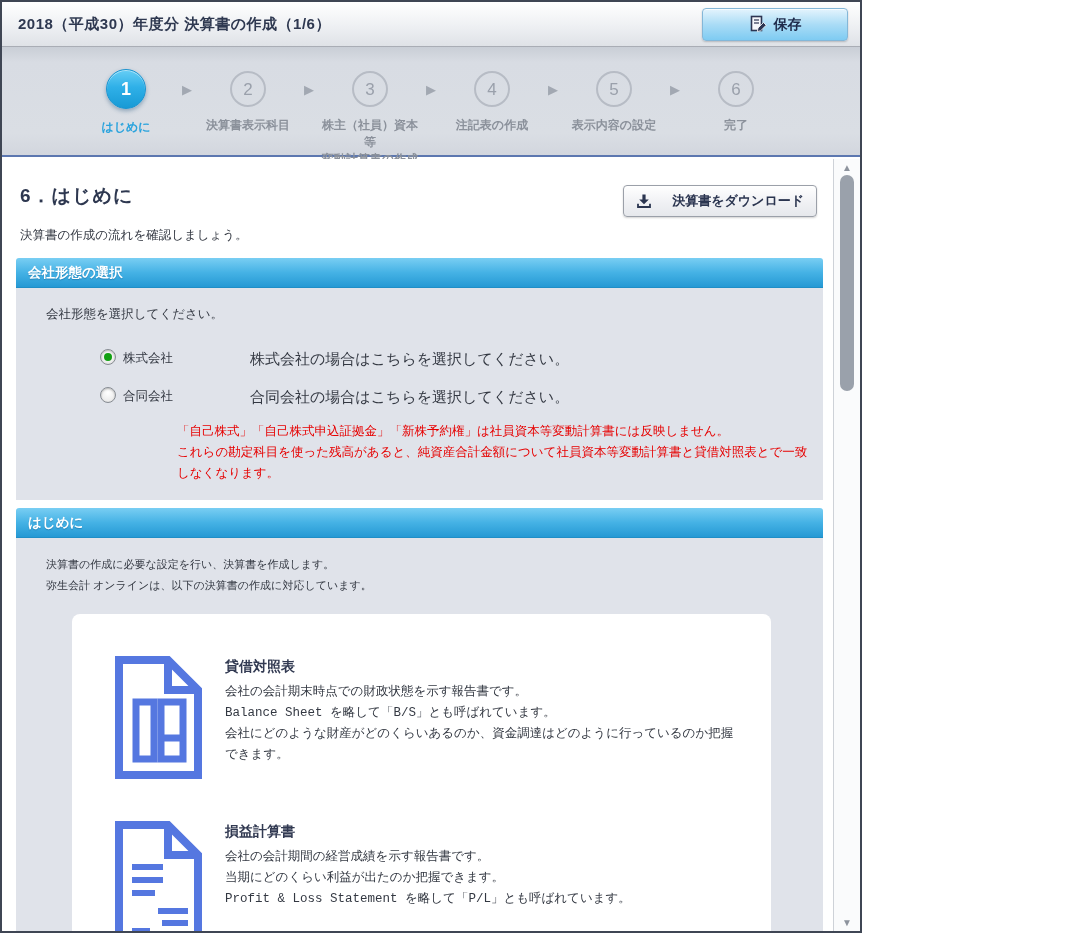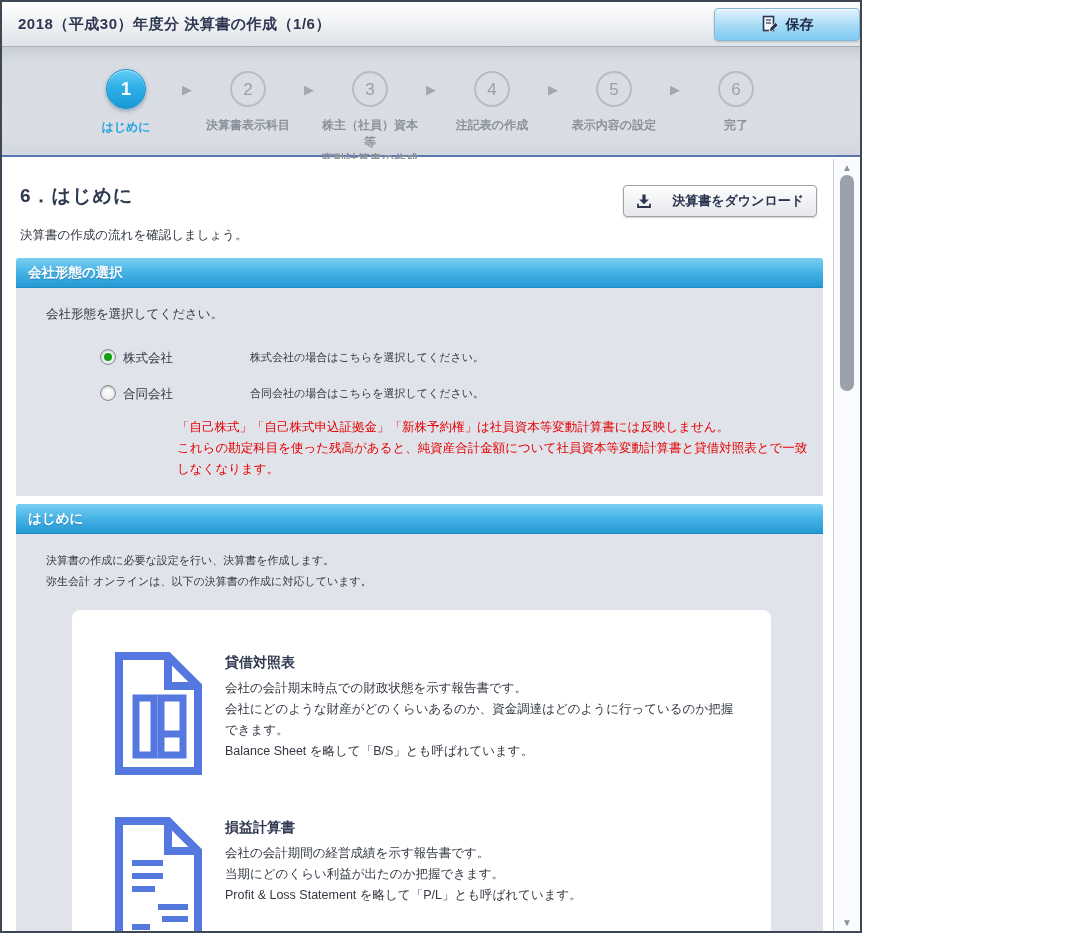--- a/index.html
+++ b/index.html
@@ -12,21 +12,21 @@
   .titlebar {
     position:relative; height:45px;
     background:linear-gradient(180deg,#ffffff 0%,#eef0f3 55%,#dfe2e7 100%);
     border-bottom:1px solid #a9adb5;
   }
   .titlebar h1 {
     font-size:15px; font-weight:bold; color:#2e3850;
     line-height:44px; padding-left:16px; letter-spacing:.5px;
   }
   .save-btn {
-    position:absolute; right:0; top:6px; height:33px; min-width:146px;
+    position:absolute; right:12px; top:6px; height:33px; min-width:146px;
     display:flex; align-items:center; justify-content:center; gap:6px;
     background:linear-gradient(180deg,#e4f4fd 0%,#aadcf6 50%,#7ecbf2 100%);
     border:1px solid #84b7d8; border-radius:4px;
     font-size:14px; font-weight:bold; color:#1e2a4a; cursor:pointer;
     box-shadow:0 1px 2px rgba(0,0,0,.2), inset 0 1px 0 rgba(255,255,255,.7);
     padding:0 14px;
   }
   
   .stepbar {
     height:110px;
@@ -94,36 +94,36 @@
     width:16px; height:16px; border-radius:50%; margin-right:7px; flex:none;
     background:radial-gradient(circle at 50% 35%, #ffffff 0%, #ececec 70%, #d8d8d8 100%);
     border:1px solid #878c93; box-shadow:inset 0 1px 2px rgba(0,0,0,.25);
     position:relative;
   }
   .radio.selected::after {
     content:""; position:absolute; left:3px; top:3px; width:8px; height:8px;
     border-radius:50%; background:#12a012;
   }
   .option-label { width:127px; font-size:12.5px; color:#333842; padding-top:1px; }
-  .option-desc { font-size:11px; color:#333842; padding-top:1px; }
+  .option-desc { font-size:15px; color:#333842; padding-top:1px; }
   .warnings { margin:-4px 0 4px 147px; }
   .warning-line { font-size:12.5px; line-height:21px; color:#e60000; }
   .intro-lines { margin-left:16px; }
   .intro-line { font-size:11px; line-height:21px; color:#333842; }
   
   .doc-card {
     margin:18px 38px 0 42px; background:#fff; border-radius:8px;
     padding:40px 30px 30px 38px; height:500px;
   }
   .doc-entry { display:flex; align-items:flex-start; }
   .doc-entry + .doc-entry { margin-top:38px; }
   .doc-icon { width:97px; height:127px; flex:none; margin-right:18px; }
   .doc-text { padding-top:4px; }
   .doc-title { font-size:14px; font-weight:bold; color:#323a52; margin-bottom:6px; }
-  .doc-line { font-size:12.5px; line-height:21px; color:#333842; }
+  .doc-line { font-size:12.5px; line-height:21px; color:#333842;font-family:Liberation Mono, monospace; }
 </style>
 </head>
 <body>
 
 <div class="window">
 
   <div class="titlebar">
     <h1>2018（平成30）年度分 決算書の作成（1/6）</h1>
     <button class="save-btn">
       <span style="display:inline-flex;">
@@ -228,22 +228,22 @@
                   <path d="M9 6 H58 L88 36 V121 H9 Z" fill="none" stroke="#5577e0" stroke-width="8" stroke-linejoin="miter"></path>
                   <path d="M58 6 V36 H88" fill="none" stroke="#5577e0" stroke-width="8"></path>
                   <rect x="26" y="48" width="18" height="57" fill="none" stroke="#5577e0" stroke-width="7"></rect>
                   <rect x="51" y="48" width="22" height="57" fill="none" stroke="#5577e0" stroke-width="7"></rect>
                   <line x1="51" y1="84" x2="73" y2="84" stroke="#5577e0" stroke-width="7"></line>
                 </svg>
               </span>
               <div class="doc-text">
                 <div class="doc-title">貸借対照表</div>
                 <div class="doc-line">会社の会計期末時点での財政状態を示す報告書です。</div>
+                <div class="doc-line">Balance Sheet を略して「B/S」とも呼ばれています。</div>
                 <div class="doc-line">会社にどのような財産がどのくらいあるのか、資金調達はどのように行っているのか把握できます。</div>
-                <div class="doc-line">Balance Sheet を略して「B/S」とも呼ばれています。</div>
               </div>
             </div>
 
             <div class="doc-entry">
               <span class="doc-icon">
                 <svg width="97" height="127" viewBox="0 0 97 127">
                   <path d="M9 6 H58 L88 36 V121 H9 Z" fill="none" stroke="#5577e0" stroke-width="8" stroke-linejoin="miter"></path>
                   <path d="M58 6 V36 H88" fill="none" stroke="#5577e0" stroke-width="8"></path>
                   <line x1="22" y1="48" x2="53" y2="48" stroke="#5577e0" stroke-width="6"></line>
                   <line x1="22" y1="61" x2="53" y2="61" stroke="#5577e0" stroke-width="6"></line>

